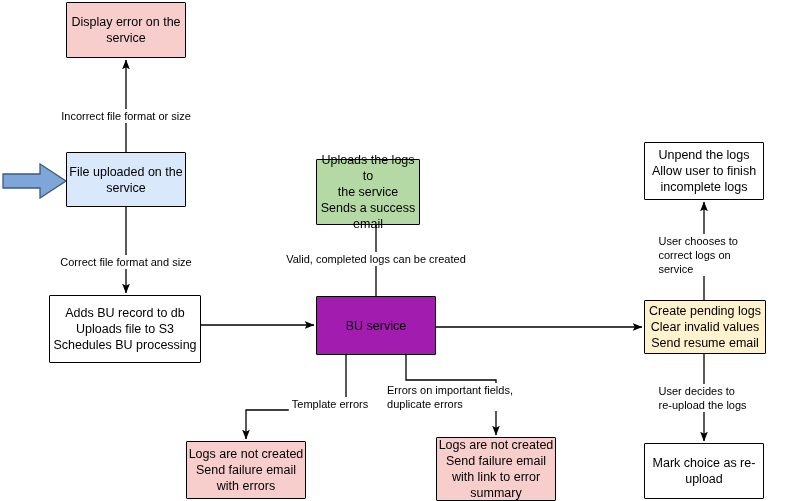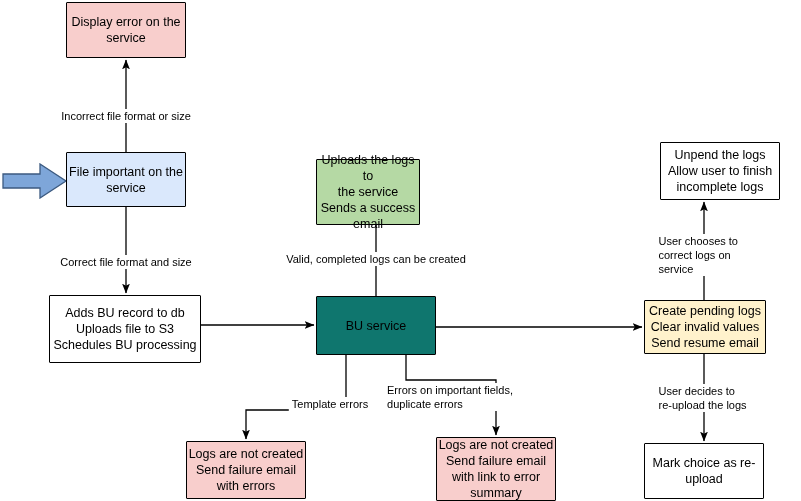--- a/index.html
+++ b/index.html
@@ -86,44 +86,44 @@
     </g>
   </svg>
 
   <svg class="entry-arrow" style="left:2px; top:163px;" width="66" height="36" viewBox="0 0 66 36">
     <path d="M1,11 L38,11 L38,1 L64,18 L38,35 L38,25 L1,25 Z" fill="#7ea6d9" stroke="#3c5a80" stroke-width="1.3" stroke-linejoin="miter"></path>
   </svg>
 
   <div class="node" style="left:66px; top:2px; width:120px; height:56px; background:#f8cecc;">Display error on the
 service</div>
 
-  <div class="node" style="left:66px; top:152px; width:120px; height:55px; background:#dae8fc;">File important on the
+  <div class="node" style="left:66px; top:152px; width:120px; height:55px; background:#dae8fc;">File uploaded on the
 service</div>
 
   <div class="node" style="left:49px; top:295px; width:152px; height:68px; background:#ffffff;">Adds BU record to db
 Uploads file to S3
 Schedules BU processing</div>
 
   <div class="node" style="left:316px; top:159px; width:104px; height:66px; background:#b5d9a4;">Uploads the logs to
 the service
 Sends a success
 email</div>
 
-  <div class="node" style="left:316px; top:296px; width:120px; height:59px; background:#0f766e;">BU service</div>
+  <div class="node" style="left:316px; top:296px; width:120px; height:59px; background:#a21caf;">BU service</div>
 
   <div class="node" style="left:186px; top:441px; width:120px; height:58px; background:#f8cecc;">Logs are not created
 Send failure email
 with errors</div>
 
   <div class="node" style="left:436px; top:437px; width:120px; height:64px; background:#f8cecc;">Logs are not created
 Send failure email
 with link to error
 summary</div>
 
-  <div class="node" style="left:644px; top:142px; width:120px; height:58px; background:#ffffff;margin-left:16px;">Unpend the logs
+  <div class="node" style="left:644px; top:142px; width:120px; height:58px; background:#ffffff;">Unpend the logs
 Allow user to finish
 incomplete logs</div>
 
   <div class="node" style="left:644px; top:300px; width:122px; height:54px; background:#fff2cc;">Create pending logs
 Clear invalid values
 Send resume email</div>
 
   <div class="node" style="left:644px; top:443px; width:120px; height:56px; background:#ffffff;">Mark choice as re-
 upload</div>
 

